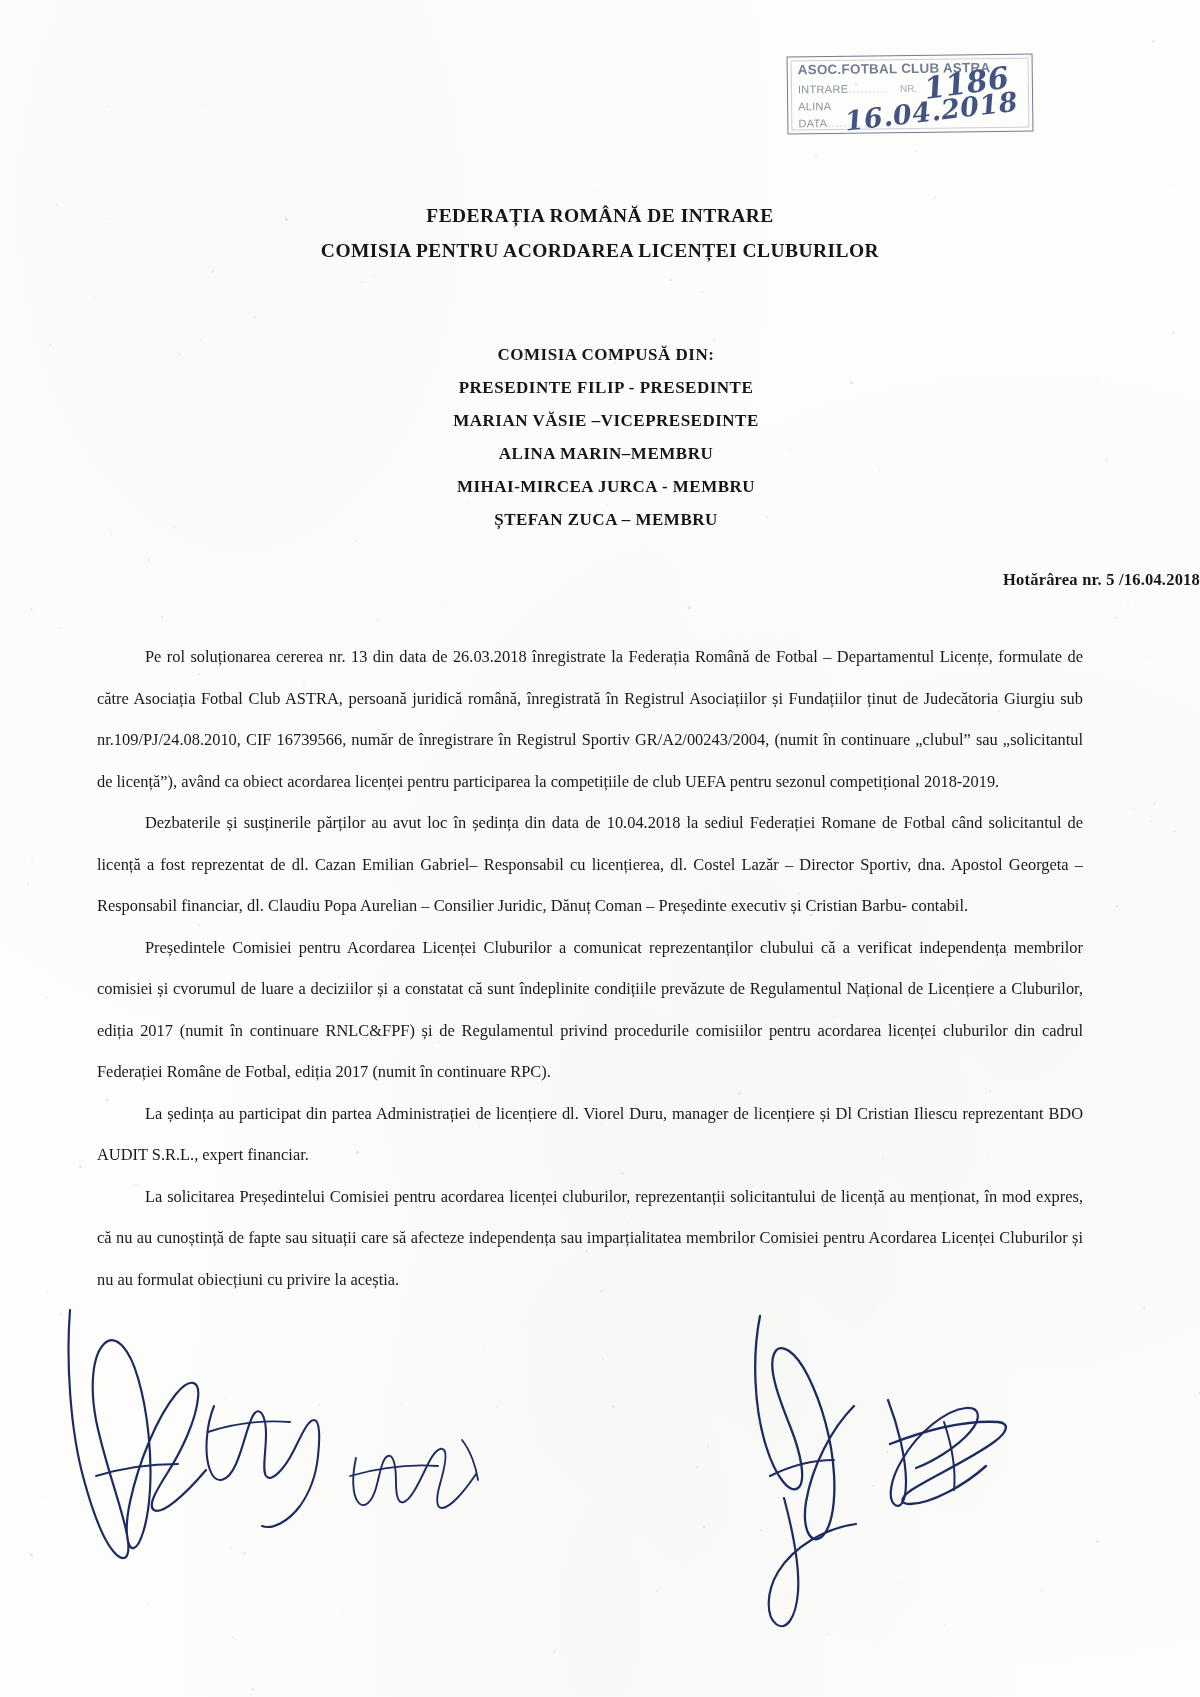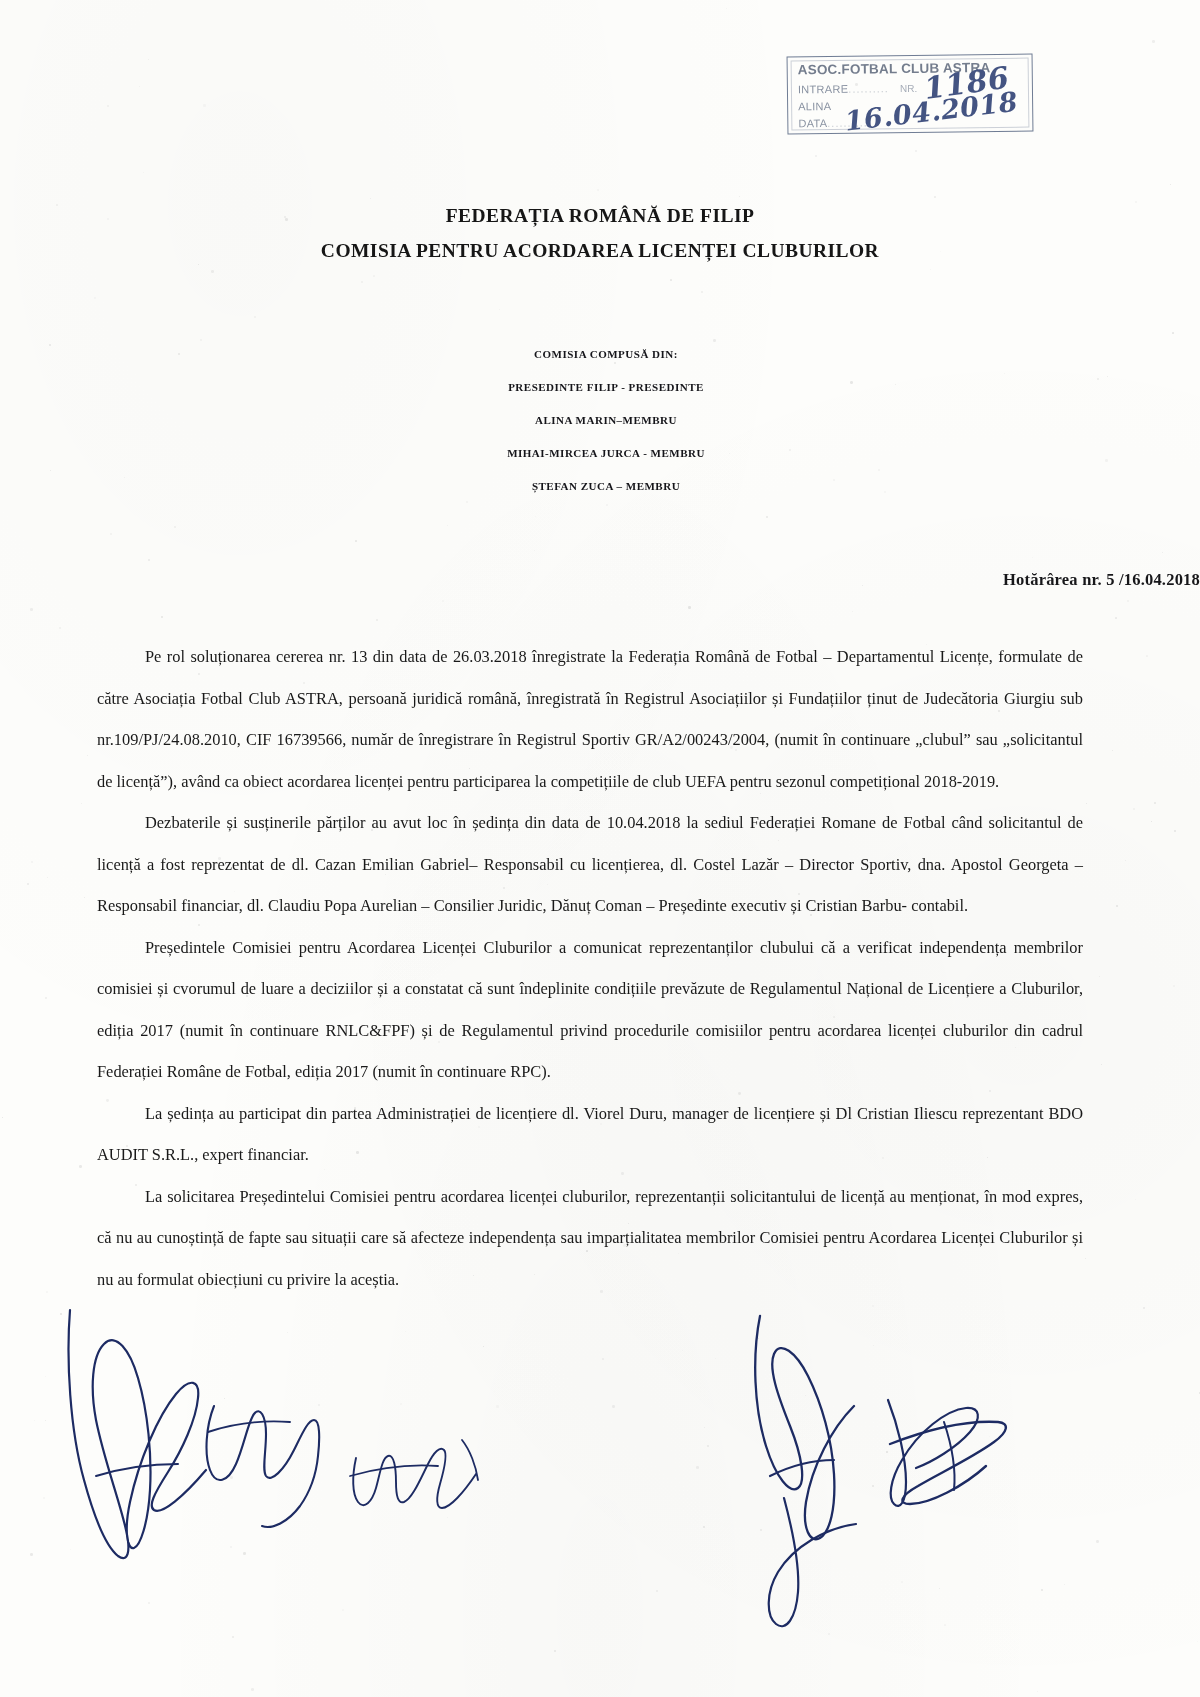--- a/index.html
+++ b/index.html
@@ -129,21 +129,21 @@
     color: #1d1d1d;
   }
 
   
   .committee {
     position: absolute;
     left: 0; right: 0; top: 338px;
     text-align: center;
   }
   .committee div {
-    font-size: 11px;
+    font-size: 17px;
     font-weight: 700;
     letter-spacing: .5px;
     line-height: 33px;
     color: #15151a;
     padding-left: 12px;
   }
 
   
   .decision-title {
     position: absolute;
@@ -432,27 +432,28 @@
       <span>ALINA</span>
     </div>
     <div class="stamp-row r3">
       <span>DATA</span><span class="stamp-dots">..........</span>
     </div>
     <div class="hand hand-num">1186</div>
     <div class="hand hand-date">16.04.2018</div>
   </div>
 
   <div class="doc-head">
-    <div class="head-line1">FEDERAȚIA ROMÂNĂ DE FILIP</div>
+    <div class="head-line1">FEDERAȚIA ROMÂNĂ DE INTRARE</div>
     <div class="head-line2">COMISIA PENTRU ACORDAREA LICENȚEI CLUBURILOR</div>
   </div>
 
   <div class="committee">
     <div>COMISIA COMPUSĂ DIN:</div>
     <div>PRESEDINTE FILIP - PRESEDINTE</div>
+    <div>MARIAN VĂSIE –VICEPRESEDINTE</div>
     <div>ALINA MARIN–MEMBRU</div>
     <div>MIHAI-MIRCEA JURCA - MEMBRU</div>
     <div>ȘTEFAN ZUCA – MEMBRU</div>
   </div>
 
   <div class="decision-title">Hotărârea nr. 5 /16.04.2018</div>
 
   <div class="body">
     <p>Pe rol soluționarea cererea nr. 13 din data de 26.03.2018 înregistrate la Federația Română de Fotbal – Departamentul Licențe, formulate de către Asociația Fotbal Club ASTRA, persoană juridică română, înregistrată în Registrul Asociațiilor și Fundațiilor ținut de Judecătoria Giurgiu sub nr.109/PJ/24.08.2010, CIF 16739566, număr de înregistrare în Registrul Sportiv GR/A2/00243/2004, (numit în continuare „clubul” sau „solicitantul de licență”), având ca obiect acordarea licenței pentru participarea la competițiile de club UEFA pentru sezonul competițional 2018-2019.</p>
     <p>Dezbaterile și susținerile părților au avut loc în ședința din data de 10.04.2018 la sediul Federației Romane de Fotbal când solicitantul de licență a fost reprezentat de dl. Cazan Emilian Gabriel– Responsabil cu licențierea, dl. Costel Lazăr – Director Sportiv, dna. Apostol Georgeta – Responsabil financiar, dl. Claudiu Popa Aurelian – Consilier Juridic, Dănuț Coman – Președinte executiv și Cristian Barbu- contabil.</p>

